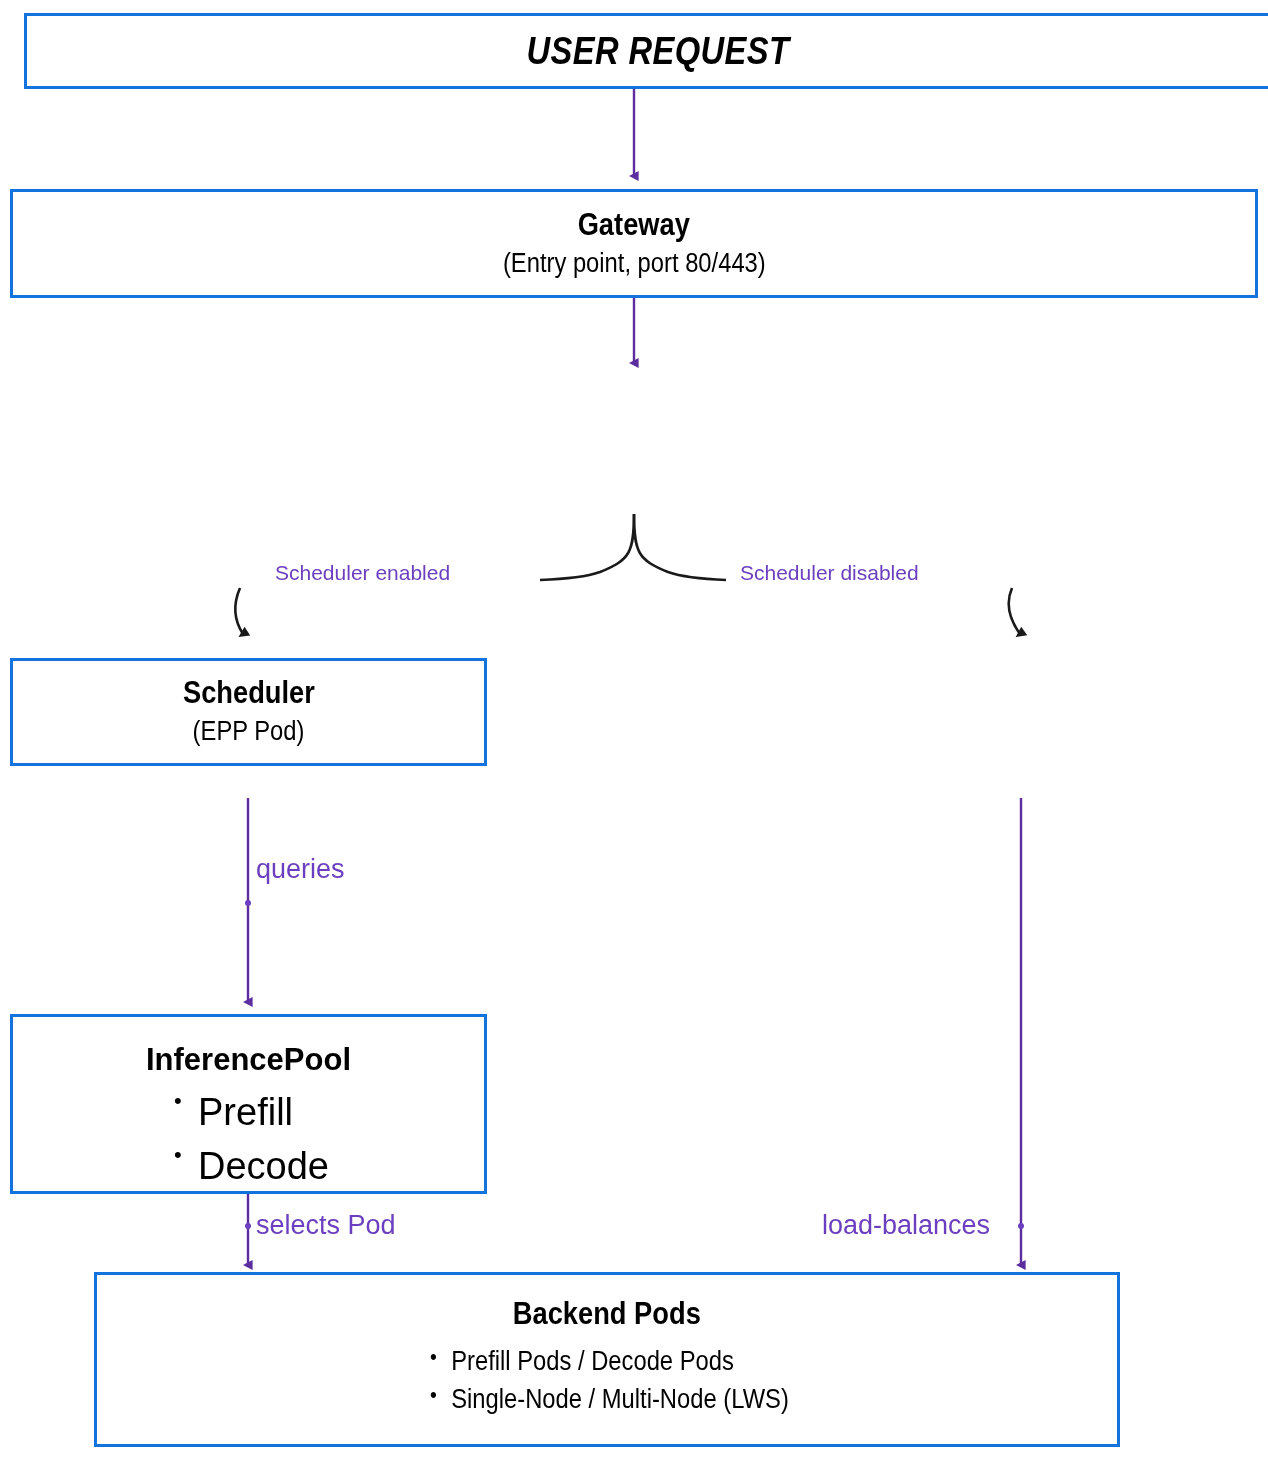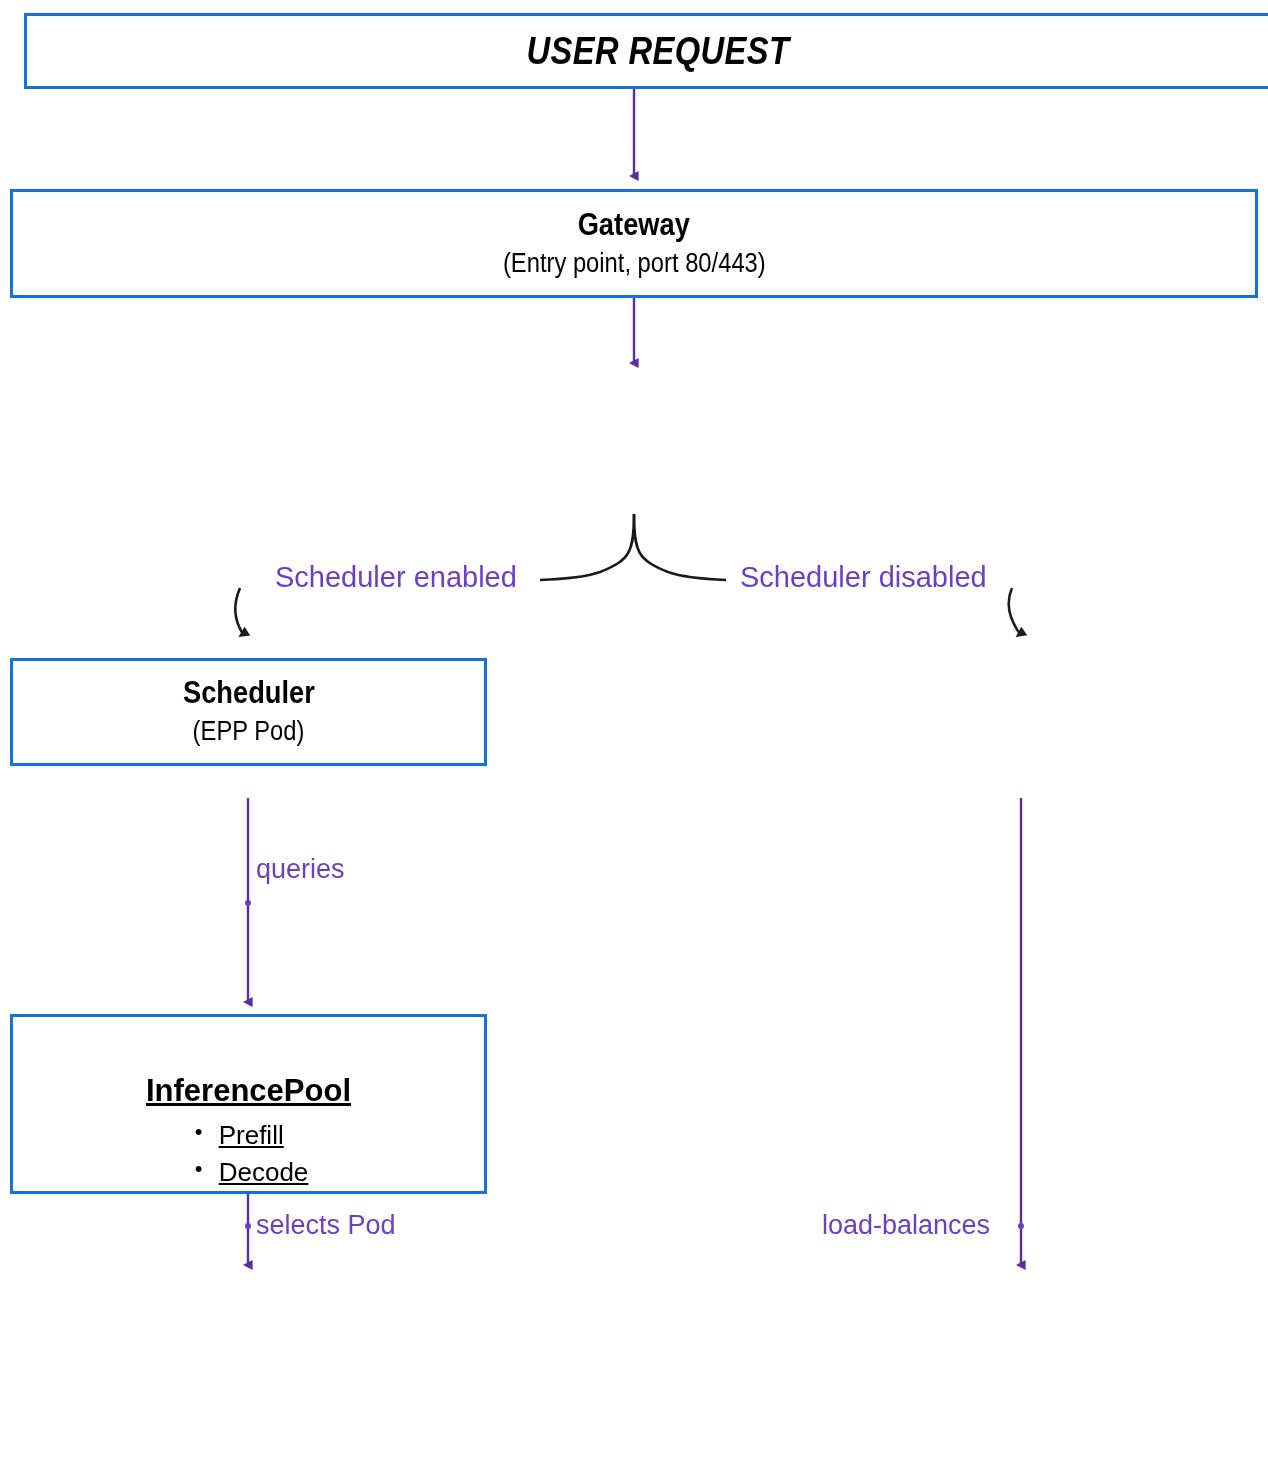--- a/index.html
+++ b/index.html
@@ -88,33 +88,33 @@
   }
   .bullets li::before {
     content: "\2022";
     position: absolute;
     left: 6px;
     top: -1px;
     font-size: 22px;
   }
   .bullets.plainfont li {
     font-family: "Liberation Sans", sans-serif;
-    font-size: 26px;
+    font-size: 38px;
   }
 
   
   .edge-label {
     position: absolute;
     color: #6b3fbf;
     font-family: "Liberation Sans", sans-serif;
     font-size: 27px;
     white-space: nowrap;
   }
   .edge-label.branch {
-    font-size: 29px;
+    font-size: 21px;
   }
 
   svg.edges {
     position: absolute;
     left: 0;
     top: 0;
     width: 1268px;
     height: 1459px;
     pointer-events: none;
   }
@@ -185,26 +185,33 @@
   <div class="edge-label branch" style="left:728px; top:561px;margin-left:12px;">Scheduler disabled</div>
 
   <div class="node" style="left:10px; top:658px; width:477px; height:108px;">
     <div class="head cond">Scheduler</div>
     <div class="sub cond">(EPP Pod)</div>
   </div>
 
 
   <div class="edge-label" style="left:256px; top:854px;">queries</div>
 
-  <div class="node" style="left:10px; top:1014px; width:477px; height:180px; justify-content:flex-end; padding-top:26px;text-decoration:underline;">
+  <div class="node" style="left:10px; top:1014px; width:477px; height:180px; justify-content:space-between; padding-top:26px;">
     <div class="head-plain">InferencePool</div>
     <ul class="bullets plainfont" style="margin-top:8px;">
       <li>Prefill</li>
       <li>Decode</li>
     </ul>
   </div>
 
   <div class="edge-label" style="left:256px; top:1210px;">selects Pod</div>
 
   <div class="edge-label" style="left:822px; top:1210px;">load-balances</div>
 
+  <div class="node" style="left:94px; top:1272px; width:1026px; height:175px; justify-content:flex-start; padding-top:22px;">
+    <div class="head cond">Backend Pods</div>
+    <ul class="bullets cond" style="margin-top:10px;">
+      <li>Prefill Pods / Decode Pods</li>
+      <li>Single-Node / Multi-Node (LWS)</li>
+    </ul>
+  </div>
 
 </div>
 
 </body></html>

